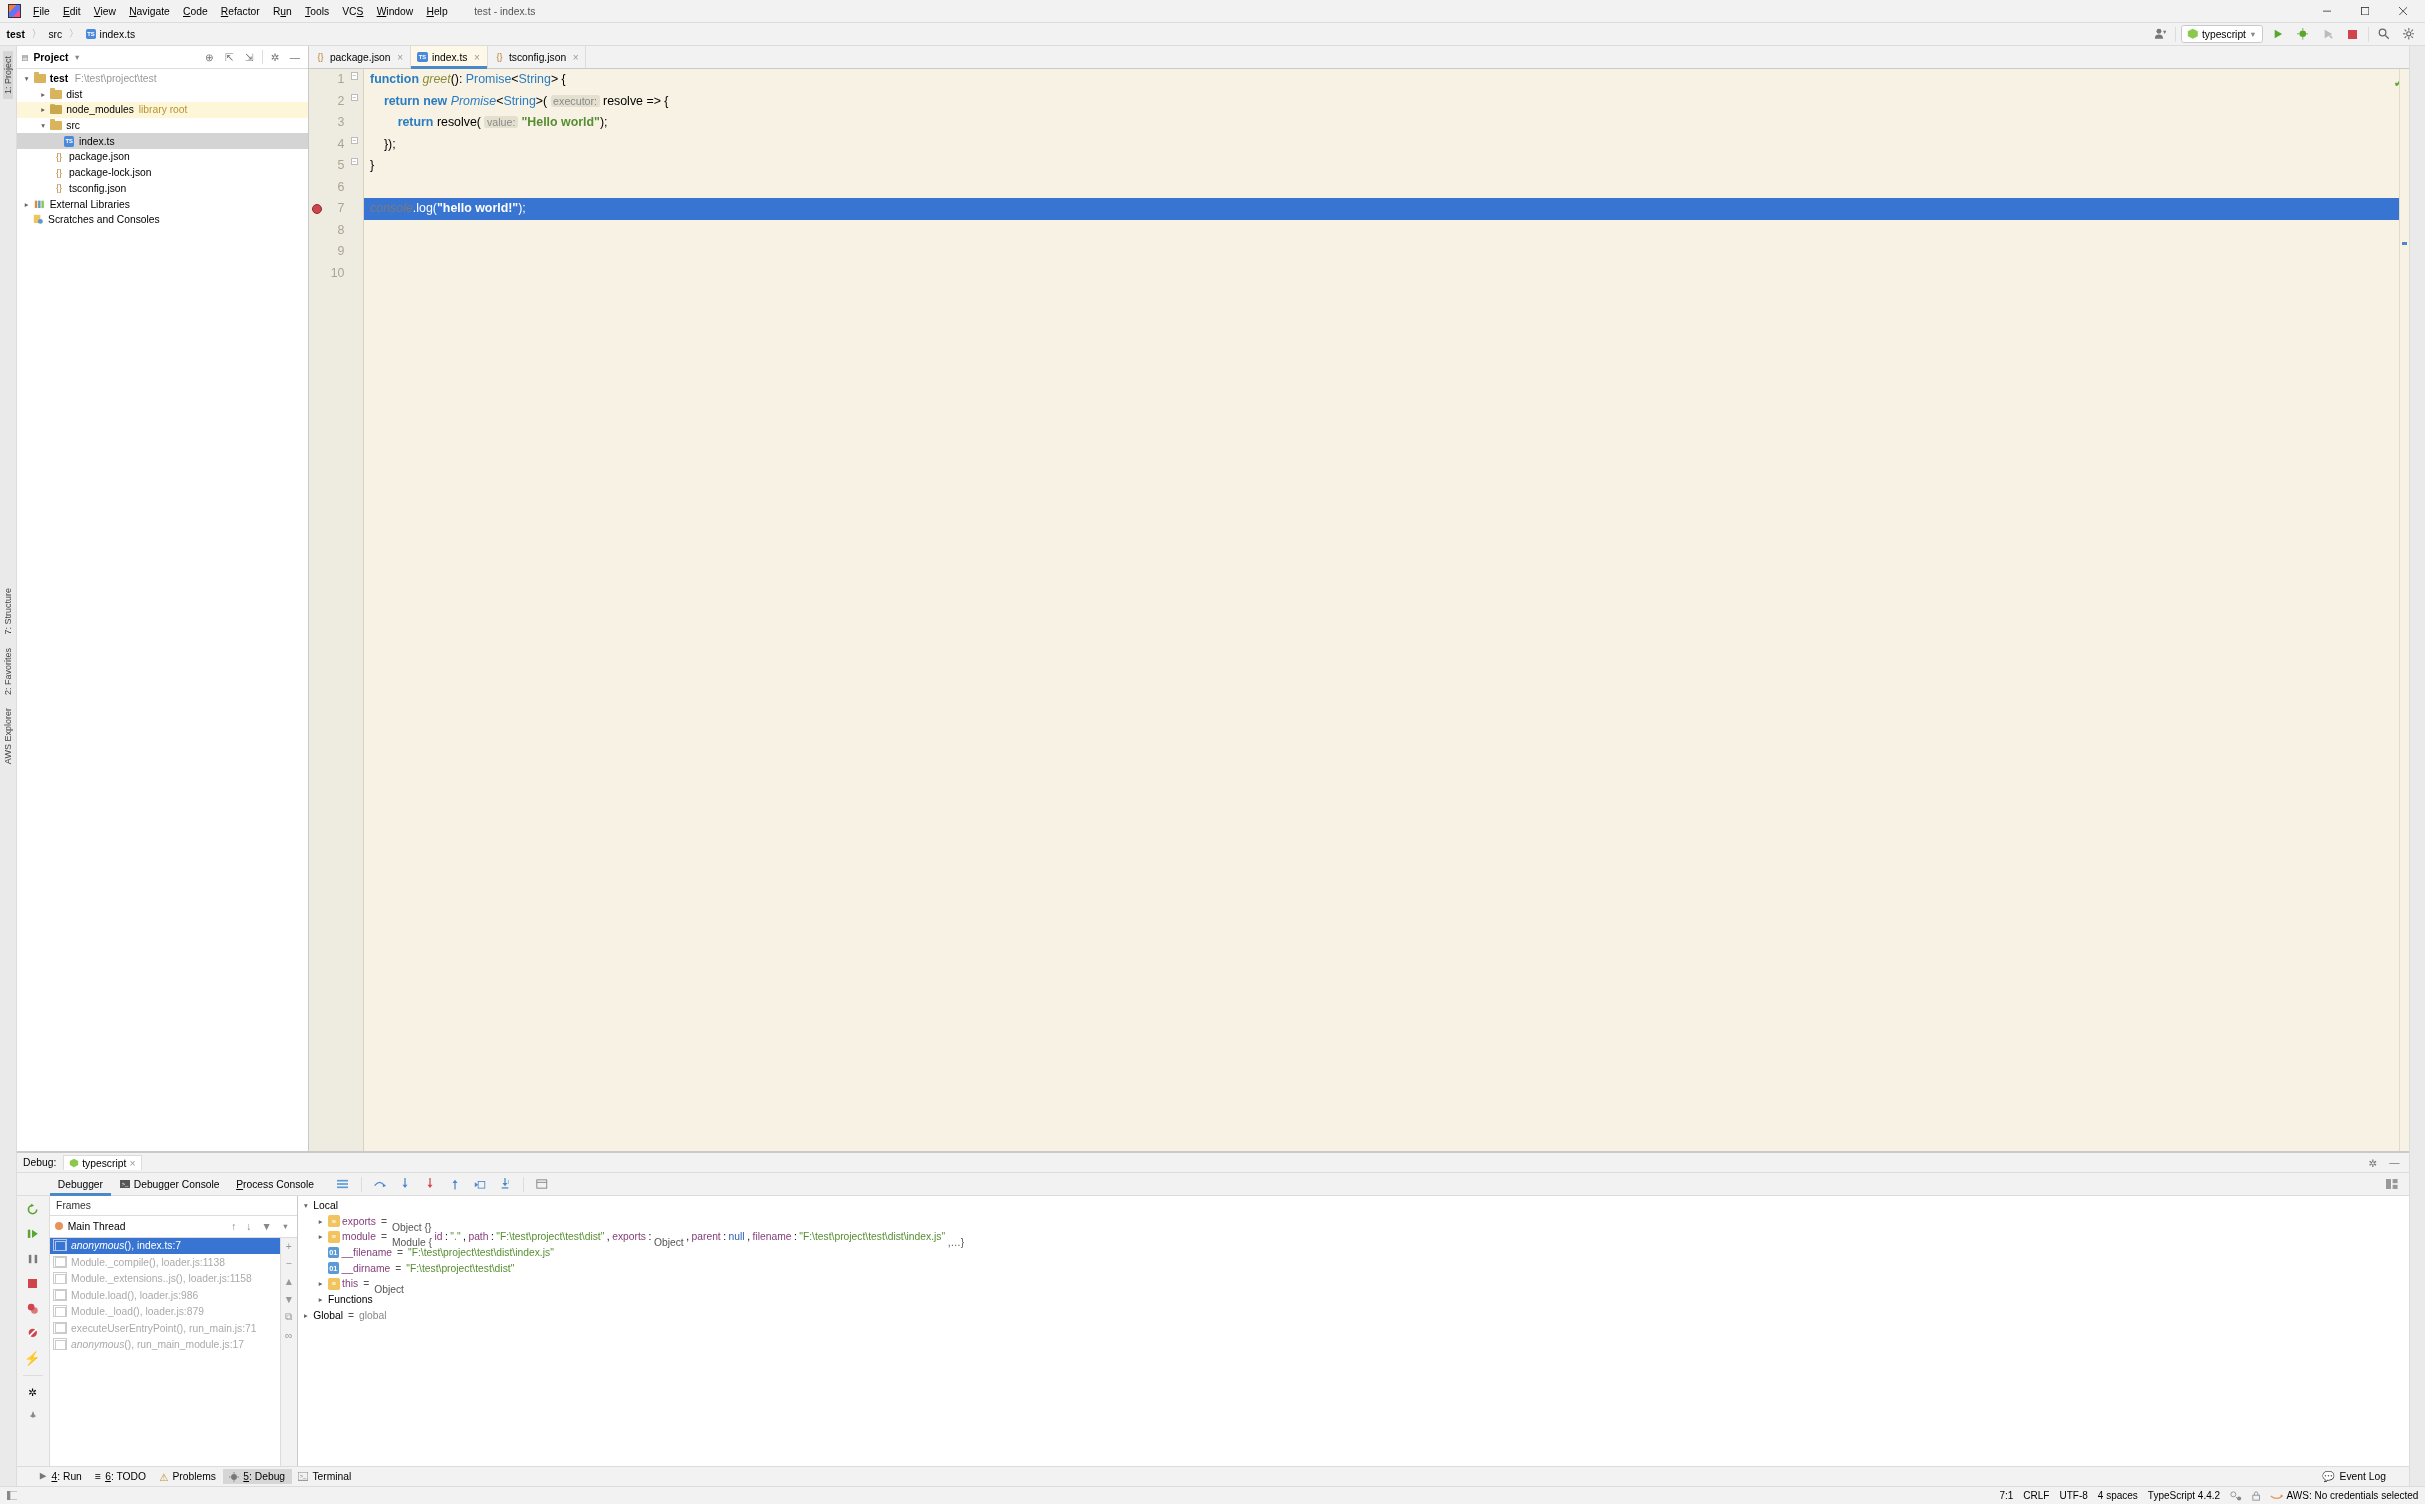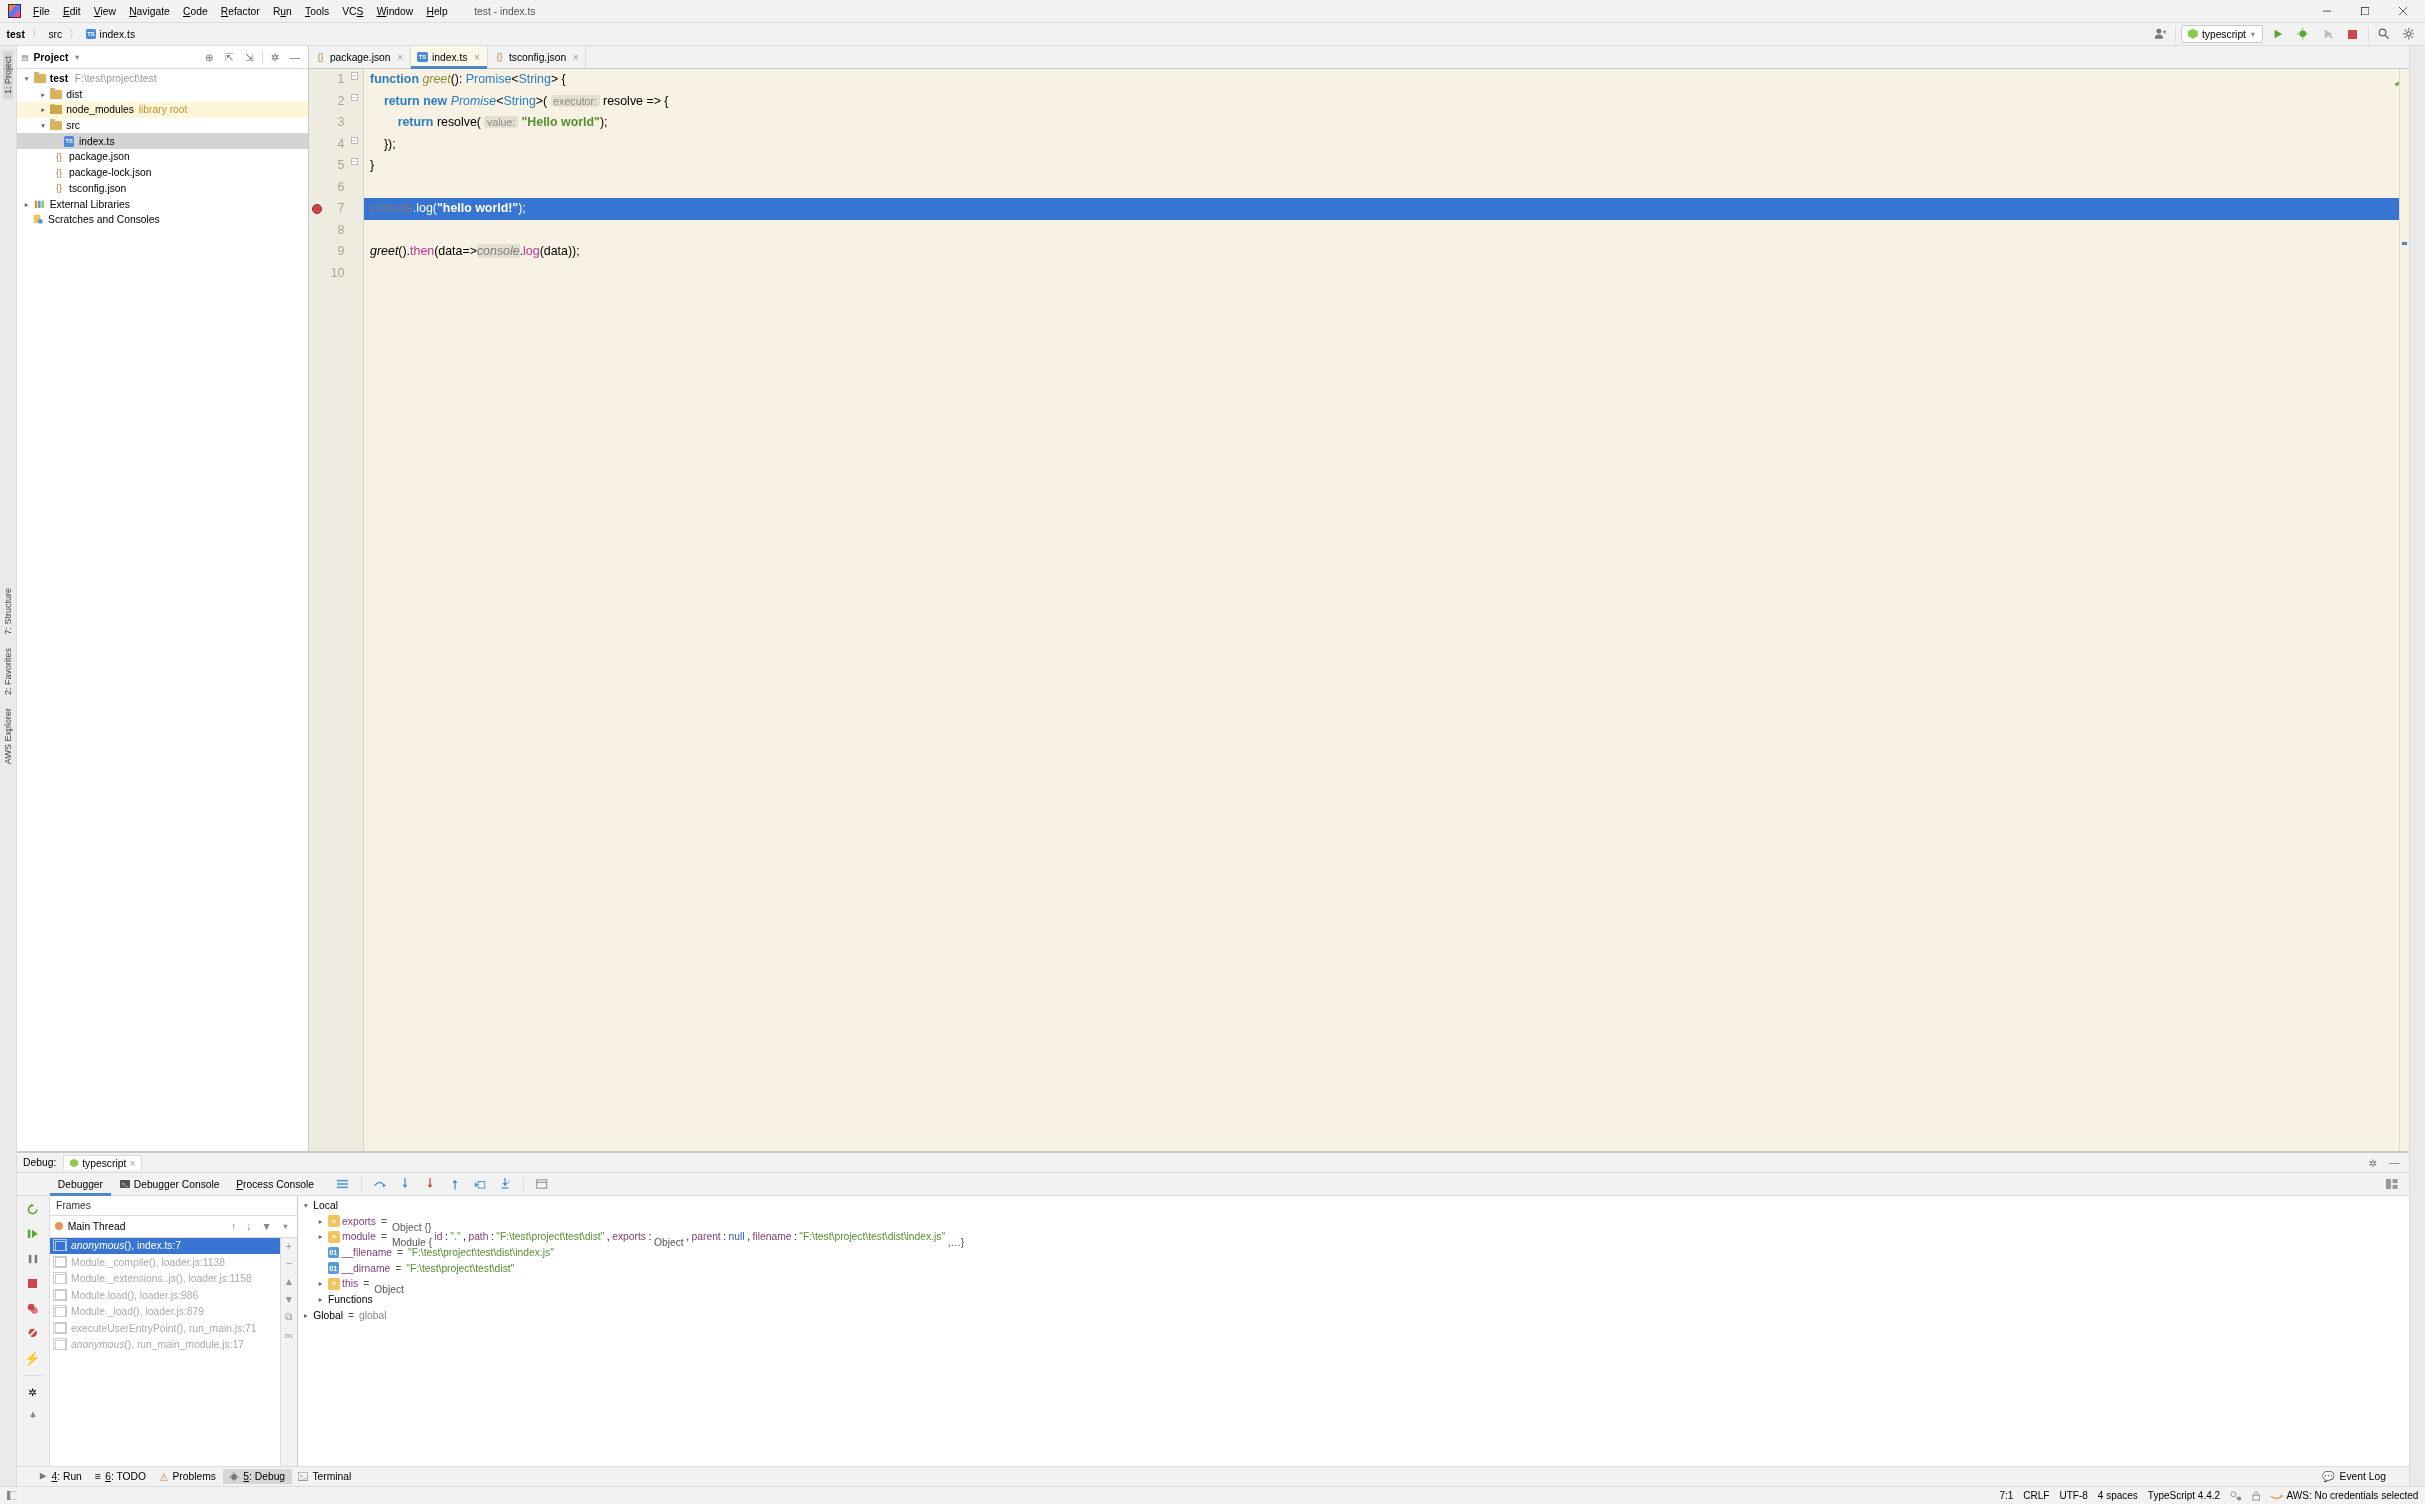--- a/index.html
+++ b/index.html
@@ -434,21 +434,20 @@
             </div>
             <div class="code">
               <div class="line"><span class="kw">function</span> <span class="fn-def">greet</span><span>()</span><span>: </span><span class="type">Promise</span><span>&lt;</span><span class="type">String</span><span>&gt;</span><span> {</span></div>
               <div class="line">    <span class="kw">return</span> <span class="kw">new</span> <span class="type ital">Promise</span><span>&lt;</span><span class="type">String</span><span>&gt;</span><span>( </span><span class="hint">executor:</span><span> resolve =&gt; {</span></div>
               <div class="line">        <span class="kw">return</span> <span>resolve</span><span>( </span><span class="hint">value:</span><span> </span><span class="str">"Hello world"</span><span>);</span></div>
               <div class="line">    <span>});</span></div>
               <div class="line"><span>}</span></div>
               <div class="line"></div>
               <div class="line hl"><span class="obj">console</span><span>.</span><span>log</span><span>(</span><span class="str">"hello world!"</span><span>);</span></div>
               <div class="line"></div>
-              <div class="line"><span class="ital">greet</span><span>().</span><span class="call">then</span><span>(</span><span>data=&gt;</span><span class="obj" style="background:#e4e0d0;">console</span><span>.</span><span class="call">log</span><span>(</span><span>data</span><span>));</span></div>
               <div class="line"></div>
             </div>
             <div class="marker-strip">
               <div class="marker" style="top:173px"></div>
             </div>
           </div>
         </div>
       </div>
 
       <div class="debug-panel">

